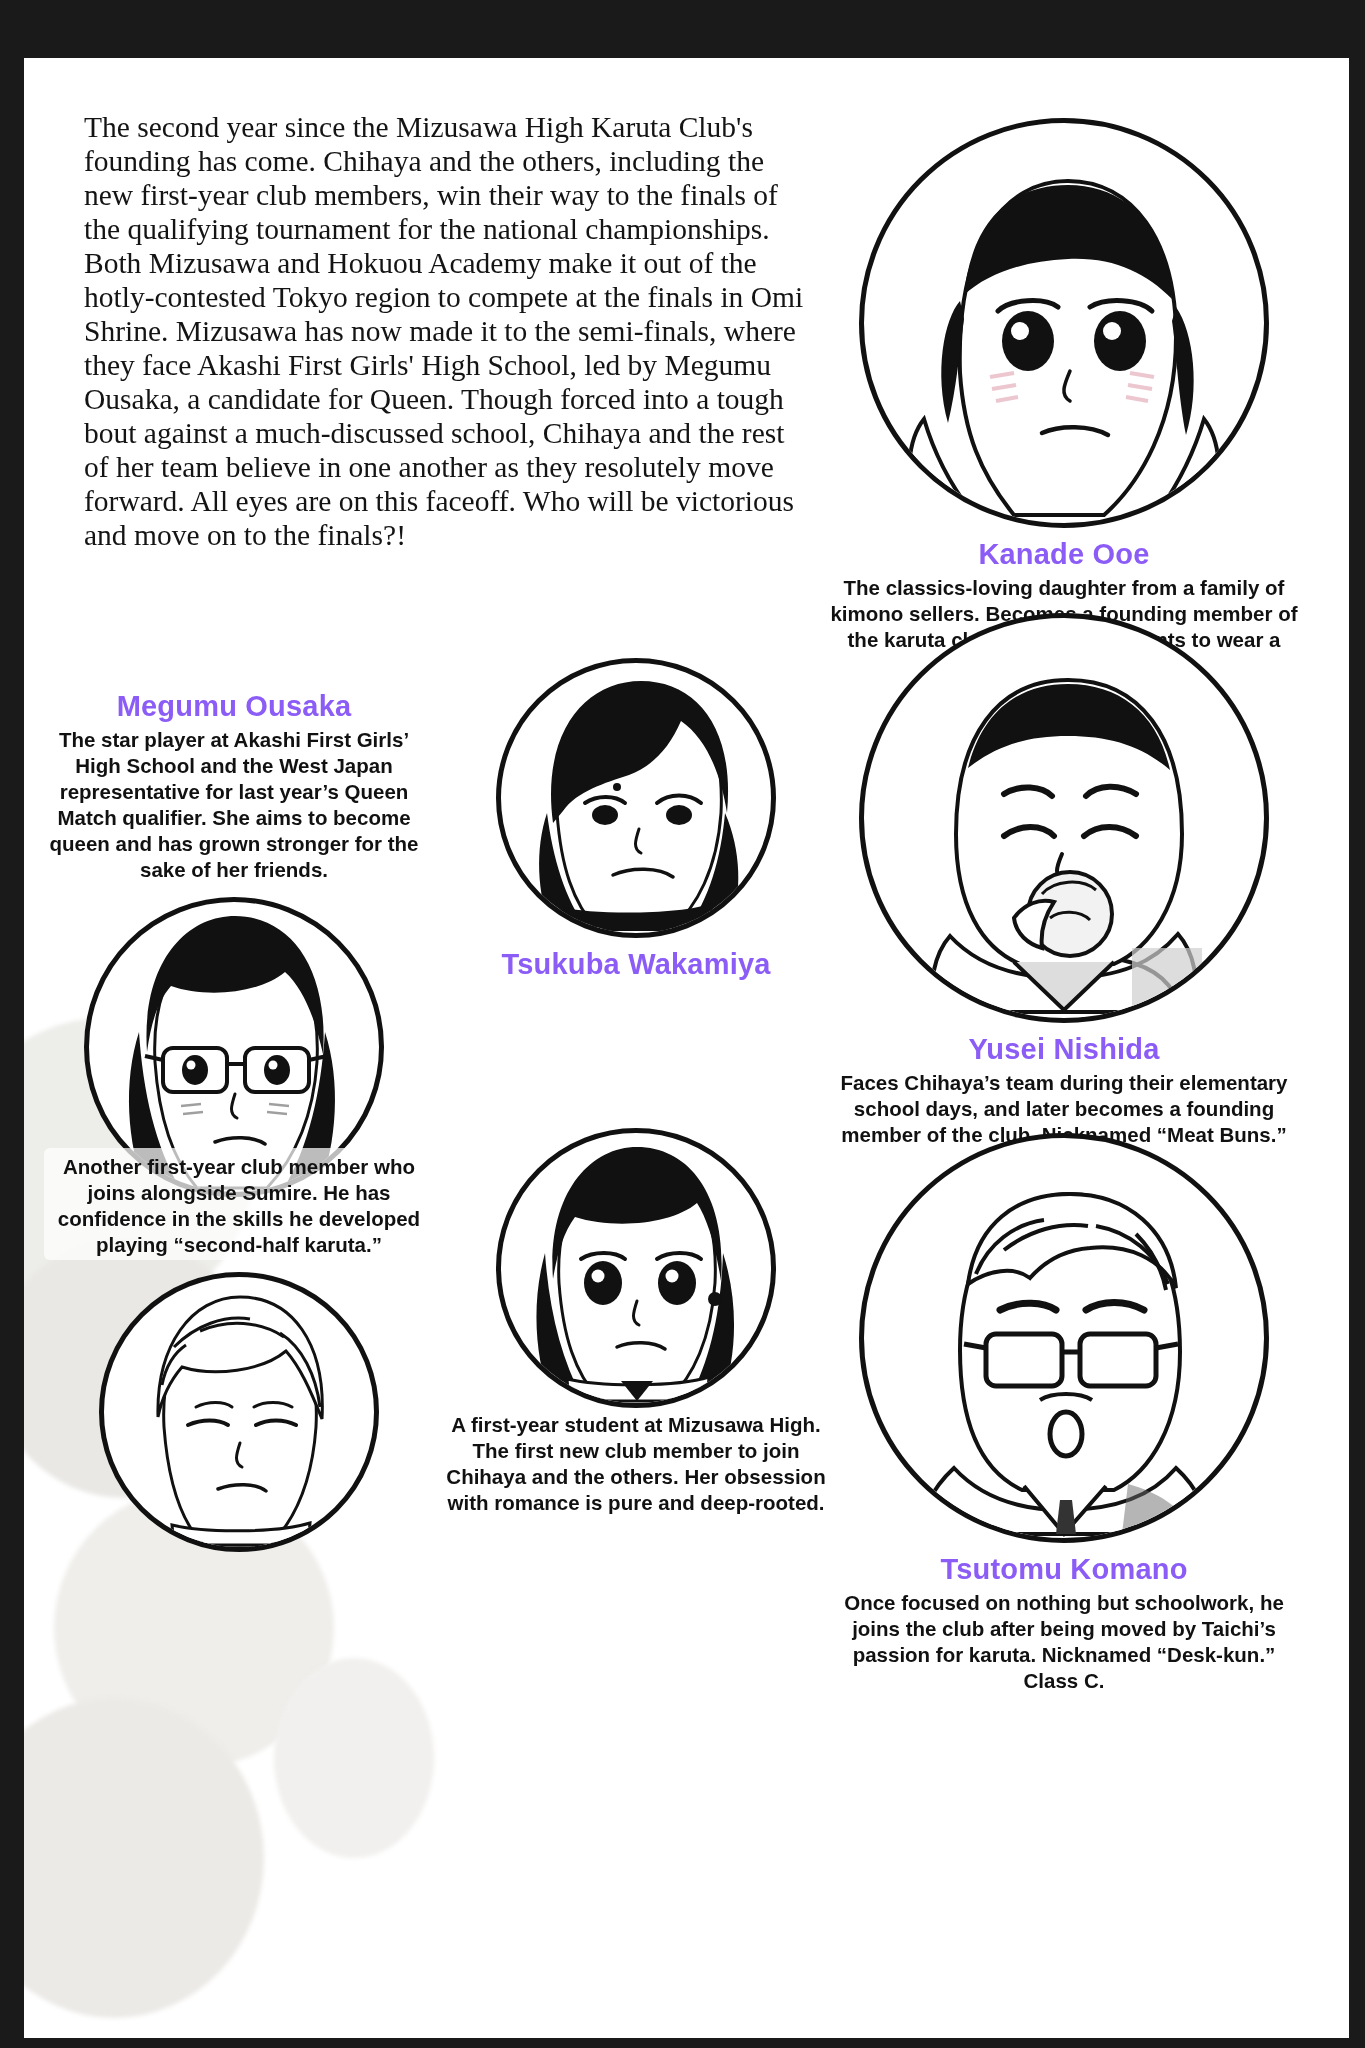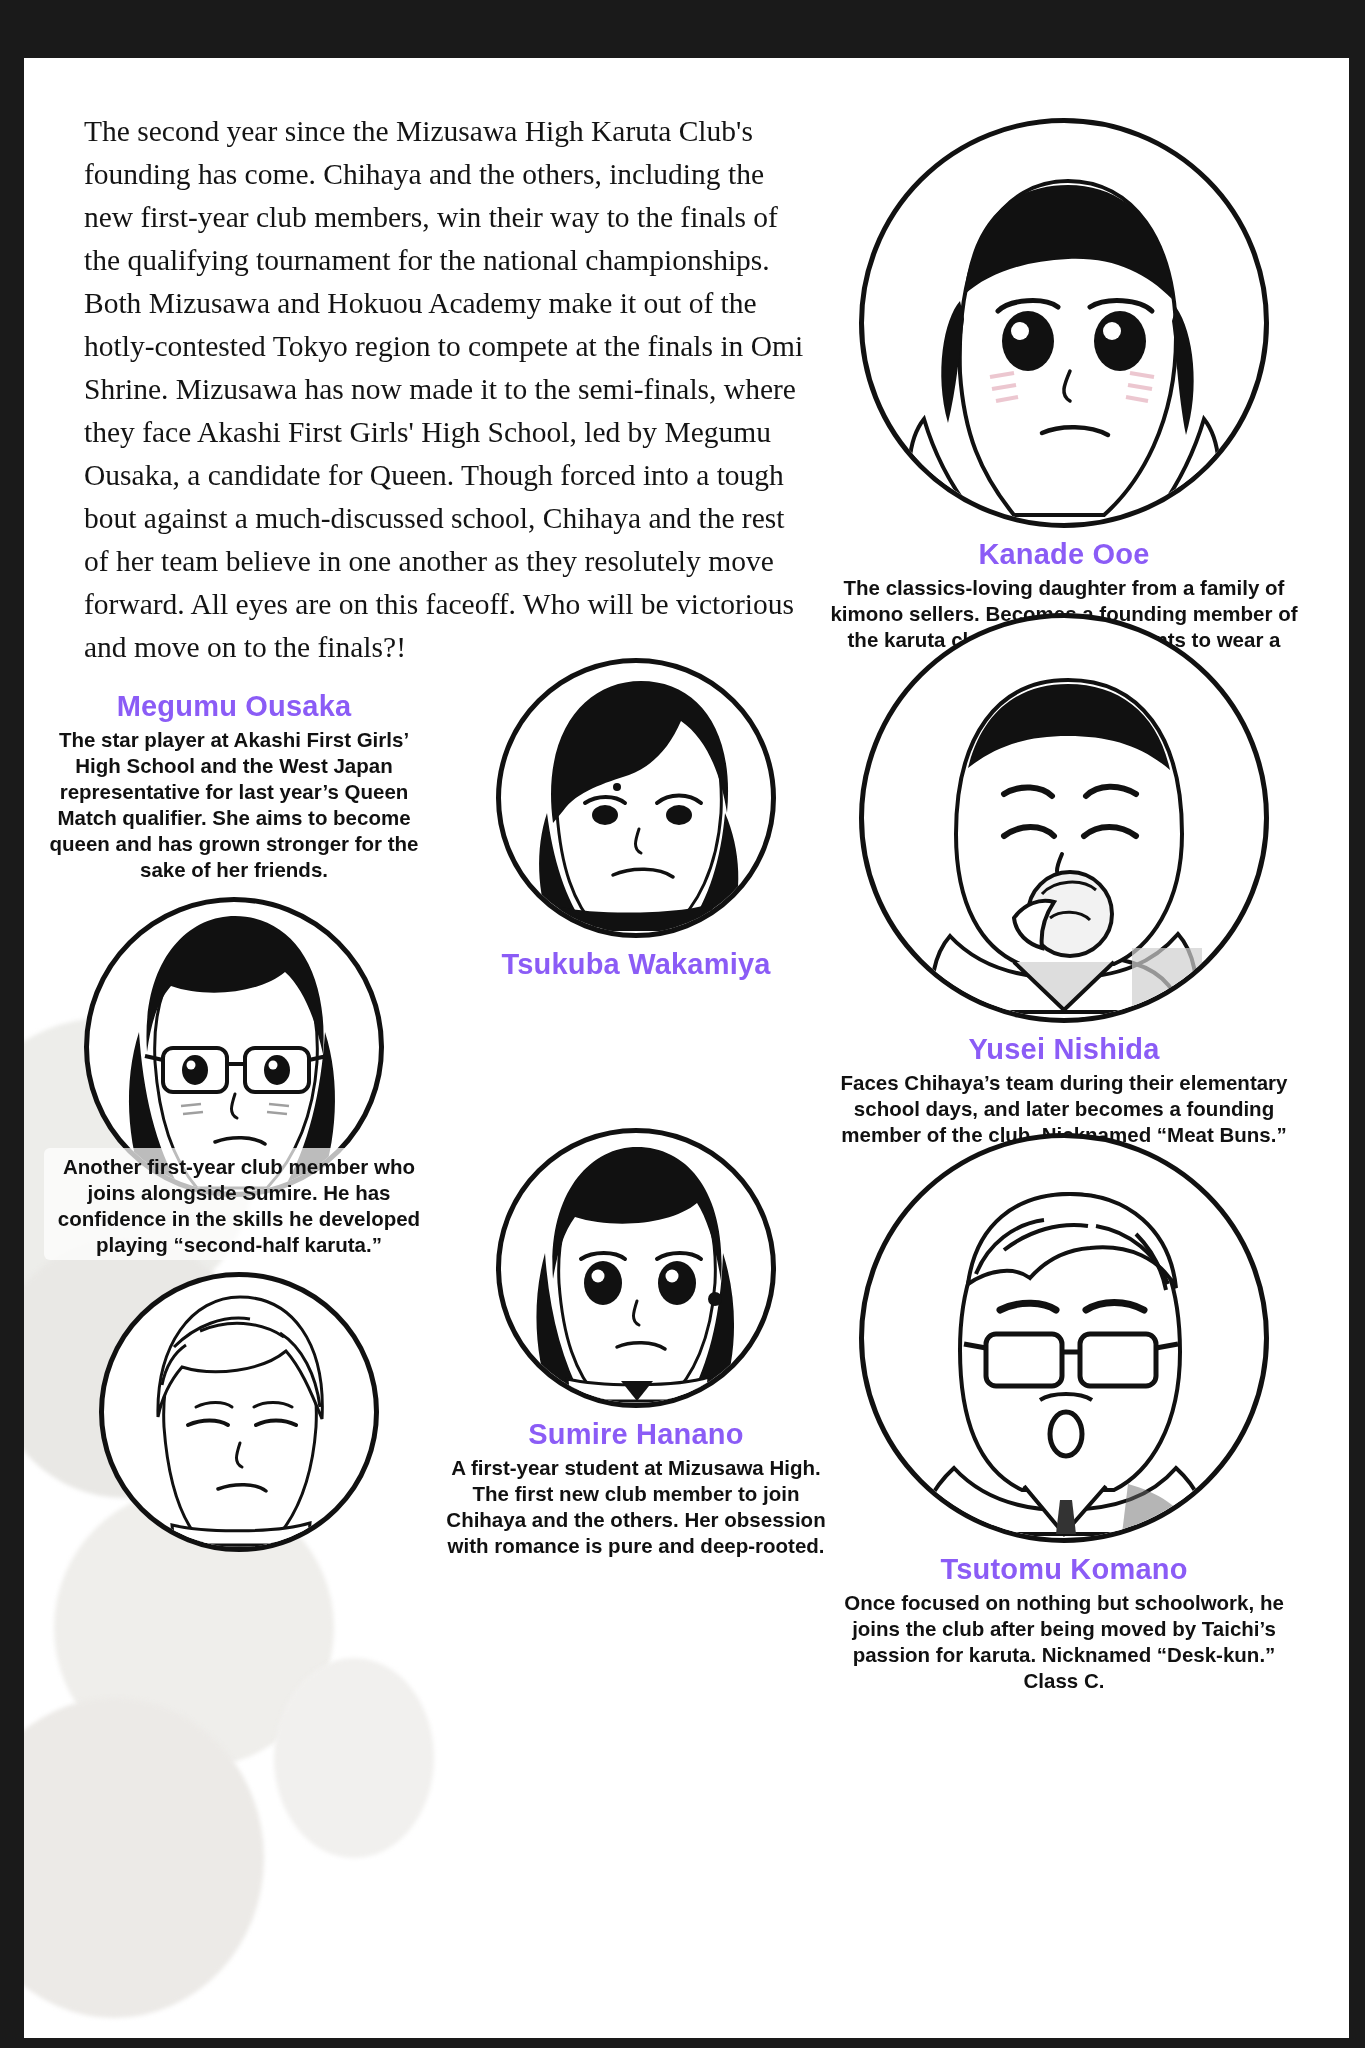--- a/index.html
+++ b/index.html
@@ -68,21 +68,21 @@
   .ghost.g5 { left: 250px; top: 1600px; width: 160px; height: 200px; background:#f1f0ee; }
 
   
   .synopsis {
     position: absolute;
     left: 60px;
     top: 52px;
     width: 720px;
     font-family: "Liberation Serif", serif;
     font-size: 29.5px;
-    line-height: 43px;
+    line-height: 34px;
     color: #141414;
     text-align: left;
   }
 
   
   .char {
     position: absolute;
   }
   .portrait {
     border-radius: 50%;
@@ -280,21 +280,20 @@
           <circle cx="171" cy="143" r="6.5" fill="#fff"></circle>
           <path d="M80 126 C92 118 114 118 124 126" stroke="#111" stroke-width="4" fill="none" stroke-linecap="round"></path>
           <path d="M156 126 C168 118 190 118 200 126" stroke="#111" stroke-width="4" fill="none" stroke-linecap="round"></path>
           <path d="M136 168 C132 180 130 188 138 192" stroke="#111" stroke-width="3" fill="none" stroke-linecap="round"></path>
           <path d="M116 214 C130 208 152 208 164 216" stroke="#111" stroke-width="3.5" fill="none" stroke-linecap="round"></path>
           <circle cx="214" cy="166" r="7" fill="#111"></circle>
           <path d="M66 246 C100 254 176 254 208 244 L206 268 L68 268 Z" fill="#fff" stroke="#111" stroke-width="3"></path>
           <path d="M120 248 L136 268 L152 248" fill="#111"></path>
         </svg>
       </div>
-      <div class="char-name">Sumire Hanano</div>
       <div class="char-desc">A first-year student at Mizusawa High. The first new club member to join Chihaya and the others. Her obsession with romance is pure and deep-rooted.</div>
     </div>
 
     <div class="char c-megumu">
       <div class="fade-box">
         <div class="char-name">Megumu Ousaka</div>
         <div class="char-desc">The star player at Akashi First Girls’ High School and the West Japan representative for last year’s Queen Match qualifier. She aims to become queen and has grown stronger for the sake of her friends.</div>
       </div>
       <div class="portrait">
         <svg viewBox="0 0 290 290" width="290" height="290" aria-hidden="true">

